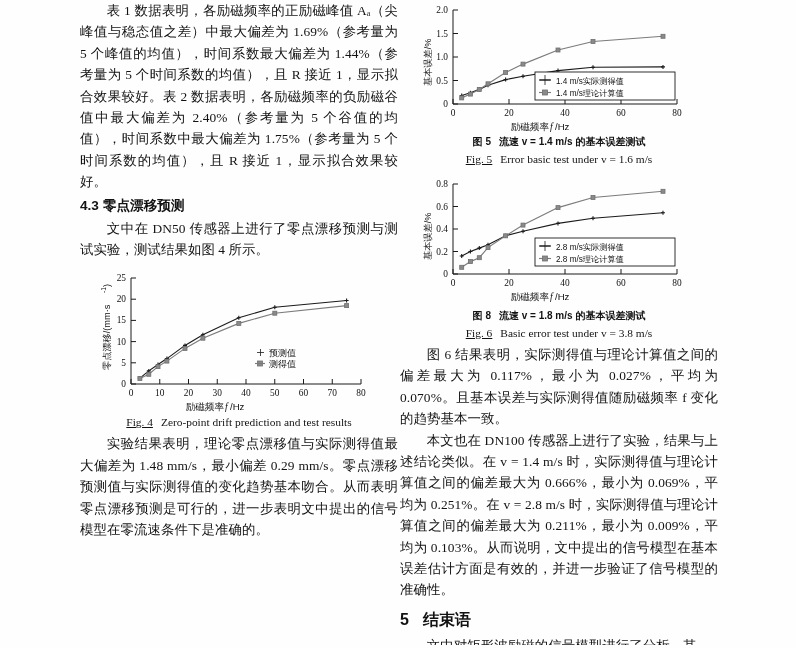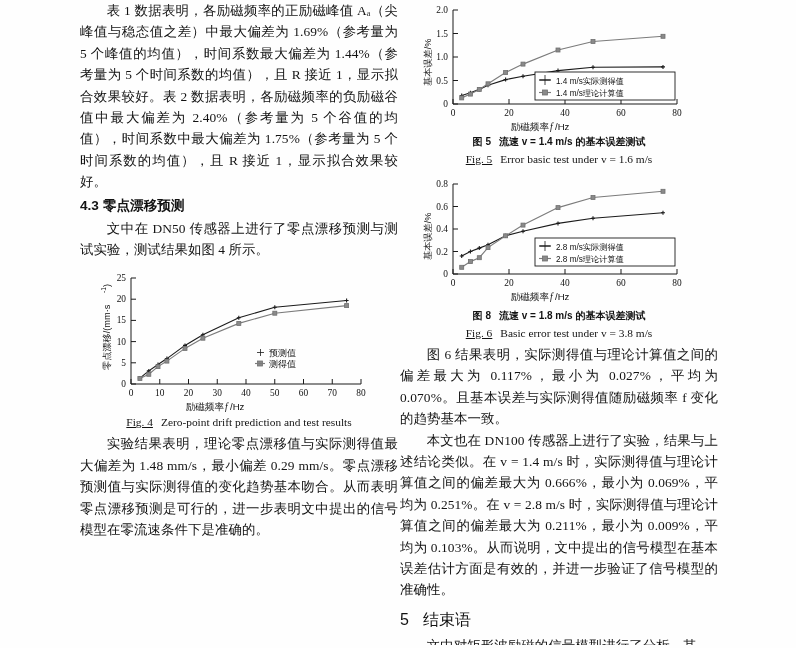--- a/index.html
+++ b/index.html
@@ -42,21 +42,21 @@
   .sec-head {
     font-size: 13.6px;
     font-weight: bold;
     line-height: 22px;
     margin: 2px 0 1px 0;
     font-family: "Liberation Sans", "DejaVu Sans", sans-serif;
   }
   .sec-head .num { margin-right: 4px; }
   .sec-head-big {
     font-size: 16px;
-    font-weight: normal;
+    font-weight: bold;
     line-height: 26px;
     margin: 6px 0 2px 0;
     font-family: "Liberation Sans", "DejaVu Sans", sans-serif;
   }
   .sec-head-big .num { margin-right: 14px; }
 
   
   .figure { margin: 6px 0 2px 0; }
   .fig-cap-cn {
     text-align: center;

